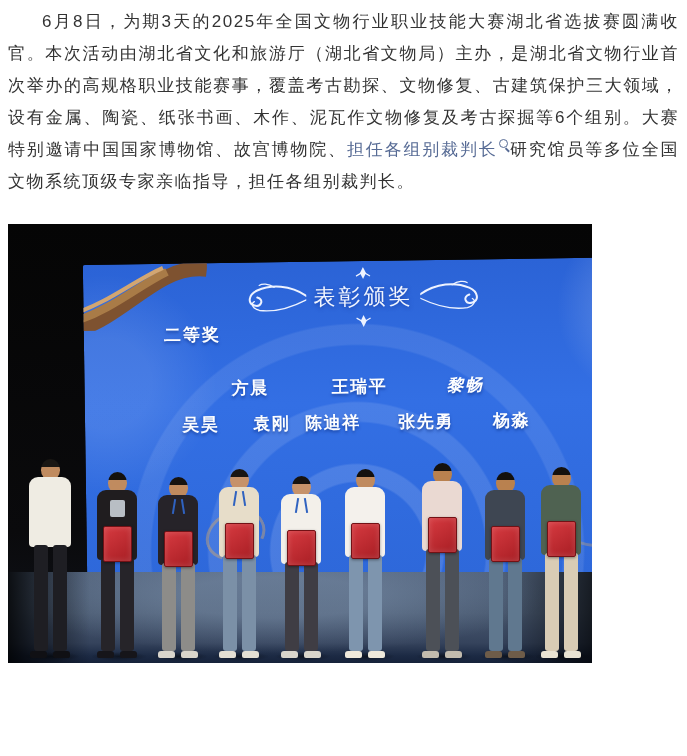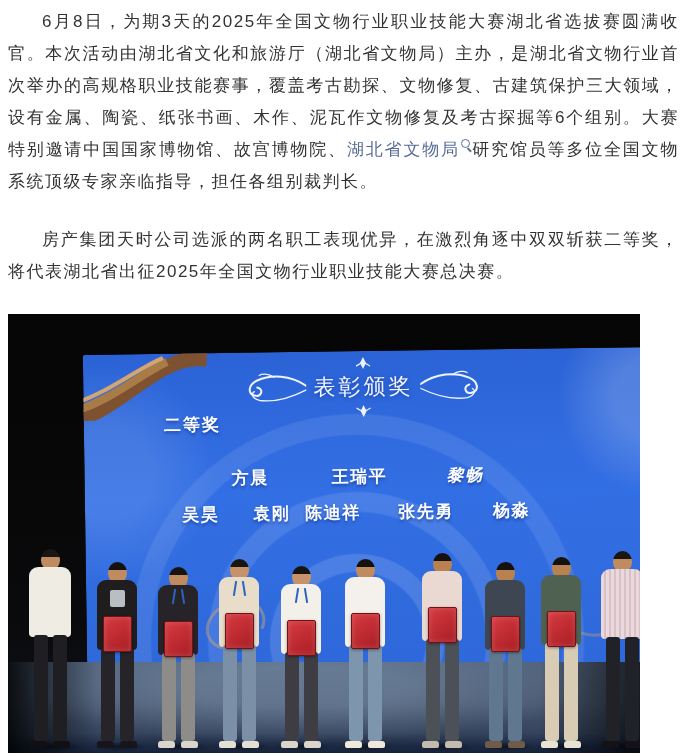--- a/index.html
+++ b/index.html
@@ -10,21 +10,21 @@
            letter-spacing:1.5px;text-align:justify;}
   .article p{margin:0;text-indent:2em;}
   .article p + p{margin-top:26px;}
   .wx-link{color:#576b95;text-decoration:none;cursor:pointer;}
   .search-sup{position:relative;top:-7px;display:inline-block;width:7px;height:7px;
               border:1.5px solid #576b95;border-radius:50%;margin:0 2px 0 1px;}
   .search-sup::after{content:"";position:absolute;right:-3px;bottom:-3px;width:5px;height:1.5px;
               background:#576b95;transform:rotate(45deg);}
 
   
-  .photo{margin:26px 7px 0 8px;width:632px;height:439px;position:relative;overflow:hidden;
+  .photo{margin:26px 7px 0 8px;width:584px;height:439px;position:relative;overflow:hidden;
          background:linear-gradient(180deg,#050505 0%,#0a0a0c 70%,#10141c 100%);}
 
   .screen{position:absolute;left:77px;top:37px;width:563px;height:315px;z-index:1;
           transform:rotate(-0.8deg);border-radius:2px;overflow:hidden;
           background:
             radial-gradient(circle at 48% 92%, rgba(255,255,255,0) 0 68px, rgba(255,255,255,.13) 70px 86px,
               rgba(255,255,255,0) 88px 128px, rgba(255,255,255,.11) 130px 148px,
               rgba(255,255,255,0) 150px 205px, rgba(255,255,255,.09) 207px 226px, rgba(255,255,255,0) 228px),
             radial-gradient(circle at 101% 16%, rgba(255,255,255,.18) 0 38px, rgba(255,255,255,0) 95px),
             radial-gradient(circle at 4% 38%, rgba(255,255,255,.10) 0 45px, rgba(255,255,255,0) 110px),
@@ -84,22 +84,21 @@
   .p-shoes{bottom:0;left:0;right:0;margin:auto;width:40px;display:flex;justify-content:space-between;}
   .p-shoe{width:17px;height:7px;border-radius:3px 3px 2px 2px;}
   .p-cert{left:0;right:0;margin:auto;top:54px;width:27px;height:34px;border-radius:2px;
           background:linear-gradient(145deg,#d63a40,#a81e24);border:1px solid #731115;
           box-shadow:0 1px 3px rgba(0,0,0,.4), inset 0 0 6px rgba(255,255,255,.18);}
 </style>
 </head>
 <body>
 
 <div class="article">
-  <p><span>6月8日，为期3天的2025年全国文物行业职业技能大赛湖北省选拔赛圆满收官。本次活动由湖北省文化和旅游厅（湖北省文物局）主办，是湖北省文物行业首次举办的高规格职业技能赛事，覆盖考古勘探、文物修复、古建筑保护三大领域，设有金属、陶瓷、纸张书画、木作、泥瓦作文物修复及考古探掘等6个组别。大赛特别邀请中国国家博物馆、故宫博物院、</span><a class="wx-link" style="color: rgb(87, 107, 149);"><span>湖北省文物局</span><span class="search-sup"></span></a><span>研究馆员等多位全国文物系统顶级专家亲临指导，担任各组别裁判长。</span></p>
-  <p>房产集团天时公司选派的两名职工表现优异，在激烈角逐中双双斩获二等奖，将代表湖北省出征2025年全国文物行业职业技能大赛总决赛。</p>
+  <p><span>6月8日，为期3天的2025年全国文物行业职业技能大赛湖北省选拔赛圆满收官。本次活动由湖北省文化和旅游厅（湖北省文物局）主办，是湖北省文物行业首次举办的高规格职业技能赛事，覆盖考古勘探、文物修复、古建筑保护三大领域，设有金属、陶瓷、纸张书画、木作、泥瓦作文物修复及考古探掘等6个组别。大赛特别邀请中国国家博物馆、故宫博物院、</span><a class="wx-link" style="color: rgb(87, 107, 149);"><span>担任各组别裁判长</span><span class="search-sup"></span></a><span>研究馆员等多位全国文物系统顶级专家亲临指导，担任各组别裁判长。</span></p>
 </div>
 
 <figure class="photo">
   <div class="screen">
     <svg class="wood" width="132" height="72" viewBox="0 0 132 72">
       <path d="M0 72 C36 60 62 34 90 20 C102 14 118 10 132 12" stroke="#7e5230" stroke-width="15" fill="none"></path>
       <path d="M0 62 C36 51 64 27 92 14" stroke="#a97b47" stroke-width="8" fill="none"></path>
       <path d="M0 54 C32 44 60 22 88 10" stroke="#d3a671" stroke-width="4" fill="none"></path>
     </svg>
 

